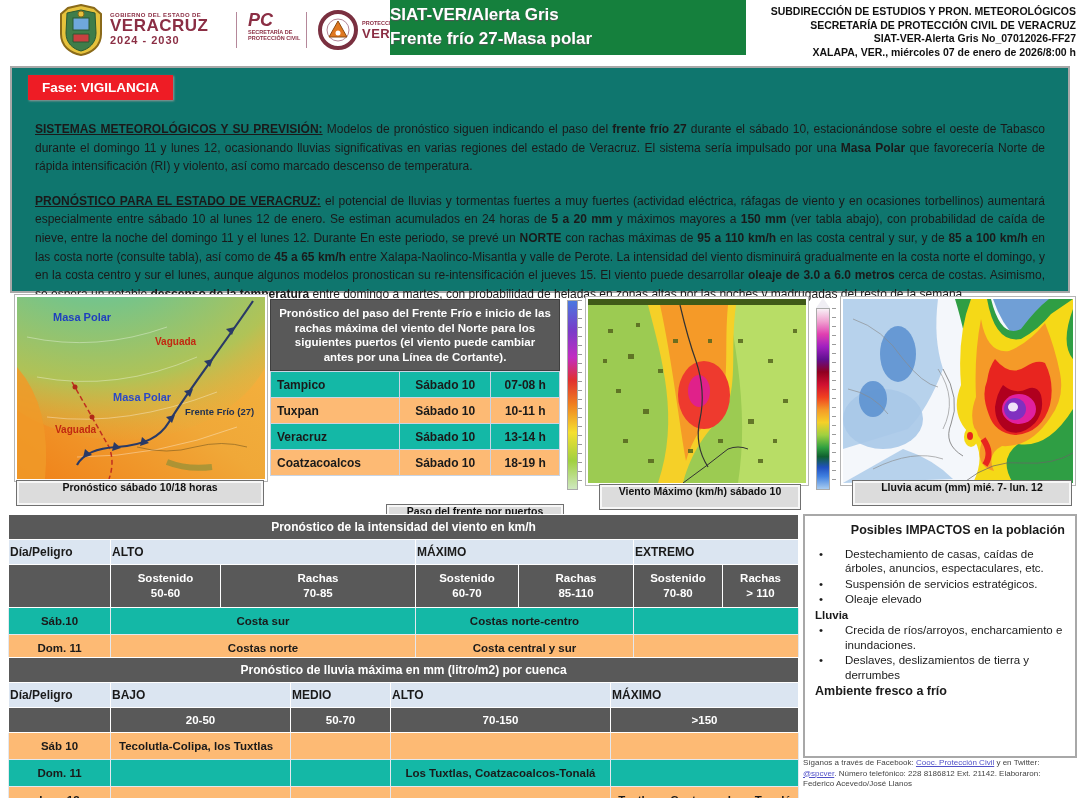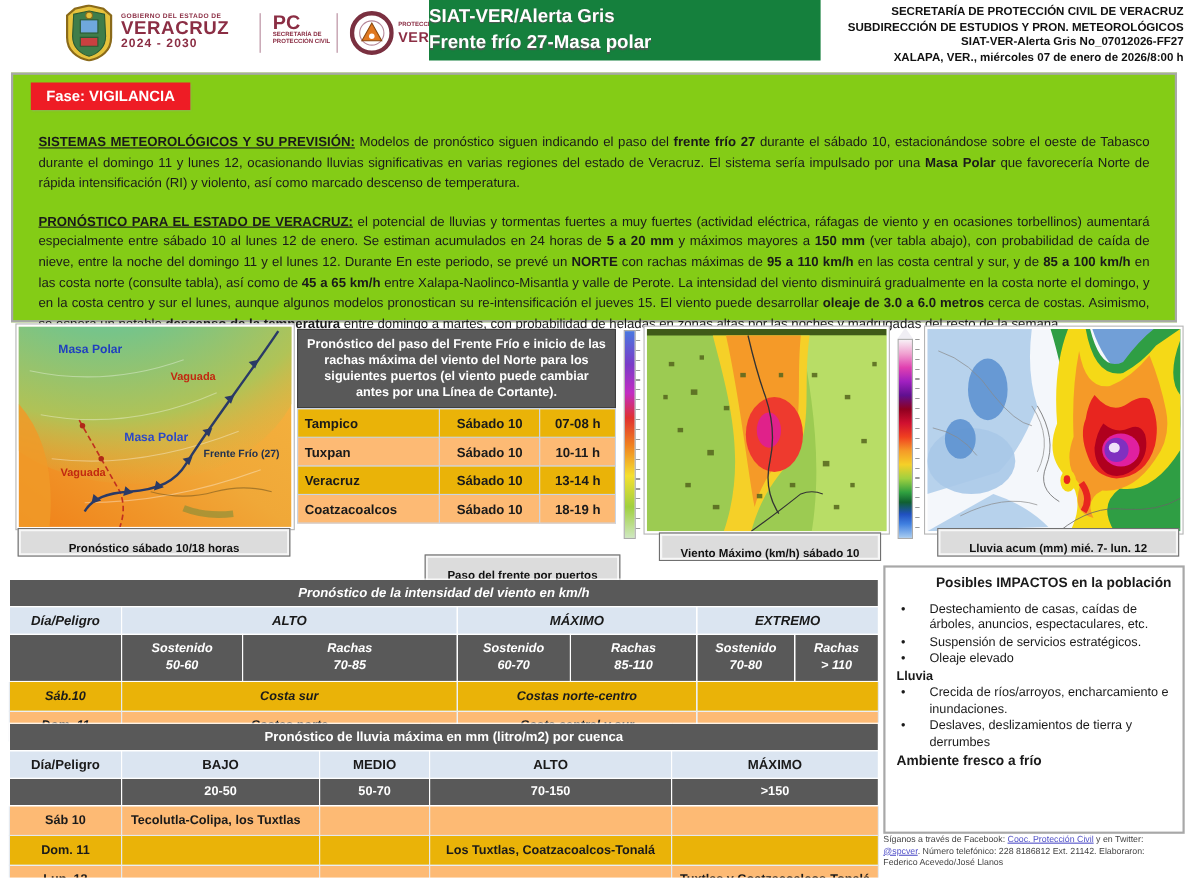--- a/index.html
+++ b/index.html
@@ -11,47 +11,47 @@
   .hdr-title{background:#15803d;color:#fff;font-weight:bold;
              font-size:17px;line-height:24px;padding-top:3px;text-shadow:0 1px 1px #555;}
   .org{ text-align:right;font-weight:bold;font-size:10.5px;line-height:13.5px;color:#111;}
   .maroon{color:#8b2e44;}
   .gob-tiny{font-size:6px;font-weight:bold;letter-spacing:.4px;}
   .gob-big{font-size:17px;font-weight:bold;letter-spacing:.5px;line-height:16px;}
   .gob-years{font-size:11px;font-weight:bold;letter-spacing:1px;}
   .vdiv{width:1px;background:#b5889a;}
 
   
-  .text-box{border:2px solid #a8a8a8;background:#84cc16;}
+  .text-box{border:2px solid #a8a8a8;background:#0f766e;}
   .phase{background:#ee1c25;color:#fff;font-weight:bold;font-size:13.5px;
          display:flex;align-items:center;padding:0 14px;height:25px;box-shadow:1px 1px 2px #999;}
   .paras{font-size:12px;line-height:18.6px;text-align:justify;}
   .paras p{margin:16px;}
 
   
   .map-frame{border:1px solid #b5b5b5;background:#fff;padding:2px;}
   .caption{background:#dcdcdc;border:1px solid #707070;box-shadow:inset 0 0 0 2px #f7f7f7;
-           display:flex;align-items:flex-end;justify-content:center;
+           display:flex;align-items:flex-start;justify-content:center;
            font-weight:bold;font-size:10.5px;color:#111;}
 
   
   .ports-head{background:#595959;color:#fff;font-weight:bold;font-size:11.5px;line-height:14.5px;
               text-align:center;padding:6px 8px;border:1px solid #3f3f3f;}
   .ports-table{border-collapse:collapse;width:290px;font-size:12px;font-weight:bold;}
   .ports-table td{border:1px solid #c9d4e4;height:25px;padding:0 6px;}
   .pt-left{text-align:left;}
   .pt-c{text-align:center;}
-  .row-blue{background:#eab308;}
+  .row-blue{background:#14b8a6;}
   .row-white{background:#fdba74;}
 
   
   table.big{border-collapse:collapse;table-layout:fixed;width:790px;}
   table.big td{overflow:hidden;white-space:nowrap;}
   .t-title{background:#595959;color:#fff;font-weight:bold;font-size:12px;text-align:center;height:22px;border:1px solid #fff;}
-  .t-head{background:#dbe5f1;font-weight:bold;font-size:12px;text-align:center;height:22px;border:1px solid #fff;}
+  .t-head{background:#dbe5f1;font-weight:bold;font-size:12px;text-align:left;height:22px;border:1px solid #fff;}
   .t-sub{background:#595959;color:#fff;font-weight:bold;font-size:11.5px;text-align:center;height:40px;border:1px solid #fff;line-height:15px;}
   .t-cell{font-weight:bold;font-size:11.5px;text-align:center;height:24px;border:1px solid #e3e8ef;}
 
   
   .impacts{border:2px solid #a8a8a8;background:#fff;padding:7px 10px;font-size:11.5px;line-height:14.5px;}
   .imp-title{font-weight:bold;font-size:12.5px;text-align:right;margin-bottom:9px;}
   .imp-h{font-weight:bold;}
   .bullet-row{display:flex;margin:1px 0;}
   .bullet-dot{width:26px;flex:0 0 26px;text-align:left;padding-left:4px;}
   .bullet-txt{flex:1;}
@@ -81,21 +81,21 @@
 
     <div class="abs maroon" style="left:110px;top:12px;width:120px;">
       <div class="gob-tiny">GOBIERNO DEL ESTADO DE</div>
       <div class="gob-big">VERACRUZ</div>
       <div class="gob-years">2024 - 2030</div>
     </div>
 
     <div class="abs vdiv" style="left:236px;top:12px;height:36px;"></div>
 
     <div class="abs maroon" style="left:248px;top:12px;width:60px;">
-      <div style="font-size:18px;font-weight:bold;line-height:17px;">PC</div>
+      <div style="font-size:18px;font-weight:bold;line-height:17px;font-style:italic;">PC</div>
       <div style="font-size:5.5px;font-weight:bold;">SECRETARÍA DE</div>
       <div style="font-size:5.5px;font-weight:bold;">PROTECCIÓN CIVIL</div>
     </div>
 
     <div class="abs vdiv" style="left:306px;top:12px;height:36px;"></div>
 
     <svg class="abs" style="left:318px;top:10px;" width="40" height="40" viewBox="0 0 40 40">
       <circle cx="20" cy="20" r="18" fill="#fff" stroke="#7a3040" stroke-width="4"></circle>
       <circle cx="20" cy="20" r="11" fill="#fff" stroke="#b5889a" stroke-width="1"></circle>
       <path d="M20,11 L29,27 L11,27 Z" fill="#e07820" stroke="#8a4a10" stroke-width="1"></path>
@@ -105,22 +105,22 @@
       <div style="font-size:5.5px;font-weight:bold;">PROTECCIÓN CIVIL</div>
       <div style="font-size:13px;font-weight:bold;letter-spacing:.5px;">VERACRUZ</div>
     </div>
 
     <div class="abs hdr-title" style="left:390px;top:0;width:356px;height:52px;">
       <div>SIAT-VER/Alerta Gris</div>
       <div>Frente frío 27-Masa polar</div>
     </div>
 
     <div class="abs org" style="left:750px;top:5px;width:326px;">
+      <div>SUBDIRECCIÓN DE ESTUDIOS Y PRON. METEOROLÓGICOS</div>
       <div>SECRETARÍA DE PROTECCIÓN CIVIL DE VERACRUZ</div>
-      <div>SUBDIRECCIÓN DE ESTUDIOS Y PRON. METEOROLÓGICOS</div>
       <div>SIAT-VER-Alerta Gris No_07012026-FF27</div>
       <div>XALAPA, VER., miércoles 07 de enero de 2026/8:00 h</div>
     </div>
   </div>
 
   <div class="abs text-box" style="left:10px;top:66px;width:1056px;height:223px;">
     <div class="abs phase" style="left:16px;top:7px;">
       <span>Fase: VIGILANCIA</span>
     </div>
     <div class="abs paras" style="left:7px;top:36px;width:1042px;">
@@ -300,21 +300,21 @@
       <g stroke="#666" stroke-width="0.8" fill="none" opacity="0.9">
         <path d="M100,70 q18,30 8,55 q-8,20 12,32"></path>
           <path d="M120,184 q30,-24 60,-20 q30,2 50,-10"></path>
       </g>
     </svg>
   </div>
   <div class="abs caption" style="left:852px;top:480px;width:218px;height:24px;">
     <span>Lluvia acum (mm) mié. 7- lun. 12</span>
   </div>
 
-  <table class="big abs" style="left:8px;top:526px;font-style:italic;">
+  <table class="big abs" style="left:8px;top:514px;">
     <colgroup>
         <col style="width:102px">
         <col style="width:110px">
         <col style="width:195px">
         <col style="width:103px">
         <col style="width:115px">
         <col style="width:89px">
         <col style="width:76px">
       </colgroup>
     <tbody>

